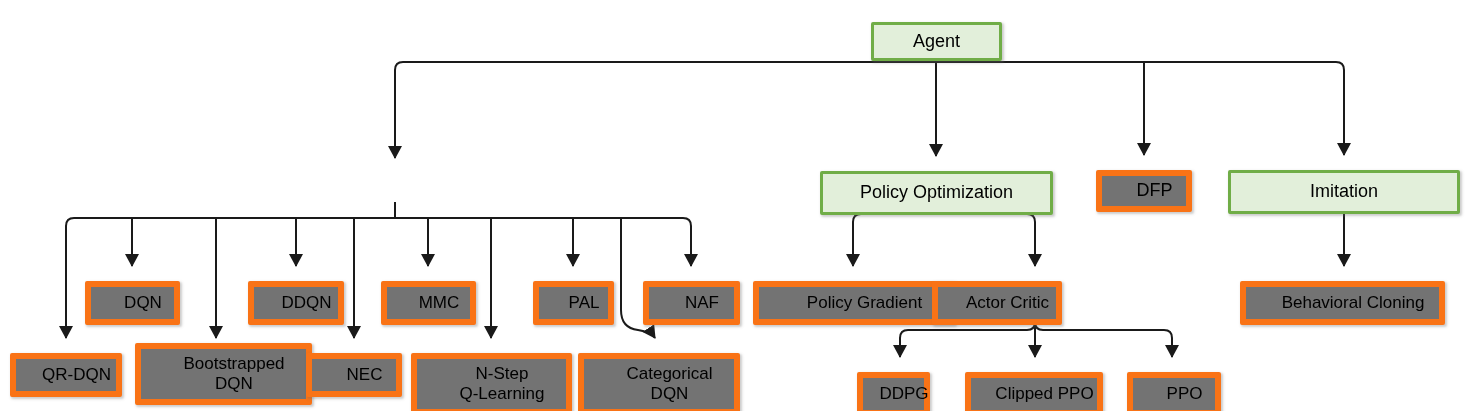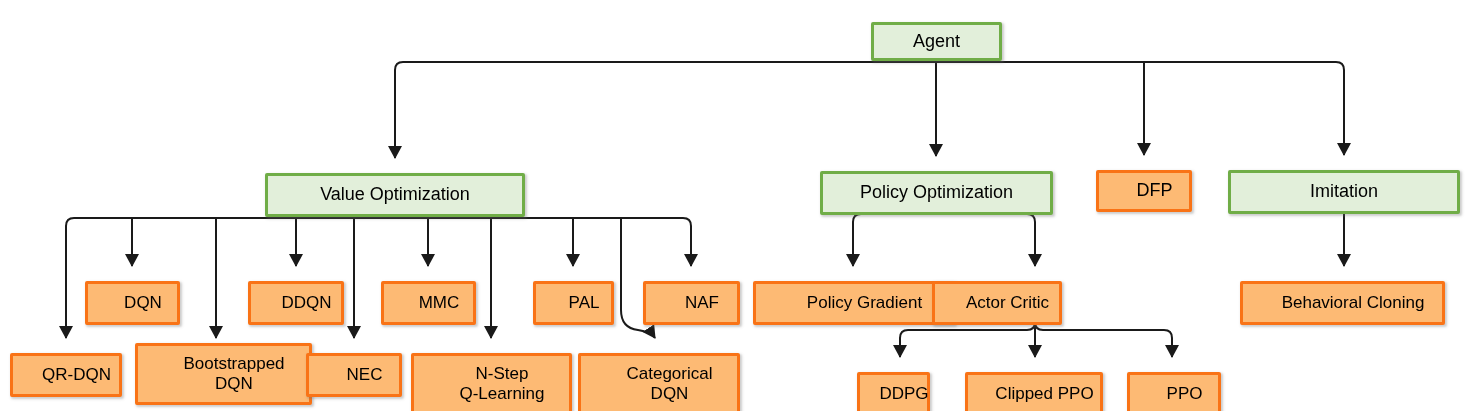--- a/index.html
+++ b/index.html
@@ -37,22 +37,22 @@
     white-space: pre-line;
     font-size: 17px;
     box-shadow: 1.5px 1.5px 2.5px rgba(110,110,110,0.35);
     margin-top: 15px;
   }
   .cat {
     background: #E2EFDA;
     border: 3px solid #70AD47;
   }
   .alg {
-    background: #fdba74;
-    border: 3px solid #f97316;
+    background: #737373;
+    border: 6px solid #f97316;
     padding-left: 21px;
   }
   .lvl-top { font-size: 18px; }
 
   
   #p-agent        { left: 871px;  top: 7px;   width: 131px; height: 39px; }
   #p-value        { left: 265px;  top: 158px; width: 260px; height: 44px; }
   #p-policy       { left: 820px;  top: 156px; width: 233px; height: 44px; }
   #p-dfp          { left: 1096px; top: 155px; width: 96px;  height: 42px; }
   #p-imitation    { left: 1228px; top: 155px; width: 232px; height: 44px; }
@@ -111,21 +111,20 @@
       <path d="M1035,310 V322"></path>
       <path d="M1035,322 Q1035,330 1027,330 H908 Q900,330 900,338 V357" marker-end="url(#arw)"></path>
       <path d="M1035,310 V357" marker-end="url(#arw)"></path>
       <path d="M1035,322 Q1035,330 1043,330 H1164 Q1172,330 1172,338 V357" marker-end="url(#arw)"></path>
 
       <path d="M1344,199 V266" marker-end="url(#arw)"></path>
     </g>
   </svg>
 
   <div class="node cat lvl-top" id="p-agent">Agent</div>
-  <div class="node cat lvl-top" id="p-value">Value Optimization</div>
   <div class="node cat lvl-top" id="p-policy">Policy Optimization</div>
   <div class="node alg lvl-top" id="p-dfp">DFP</div>
   <div class="node cat lvl-top" id="p-imitation">Imitation</div>
 
   <div class="node alg" id="p-dqn">DQN</div>
   <div class="node alg" id="p-ddqn">DDQN</div>
   <div class="node alg" id="p-mmc">MMC</div>
   <div class="node alg" id="p-pal">PAL</div>
   <div class="node alg" id="p-naf">NAF</div>
 

